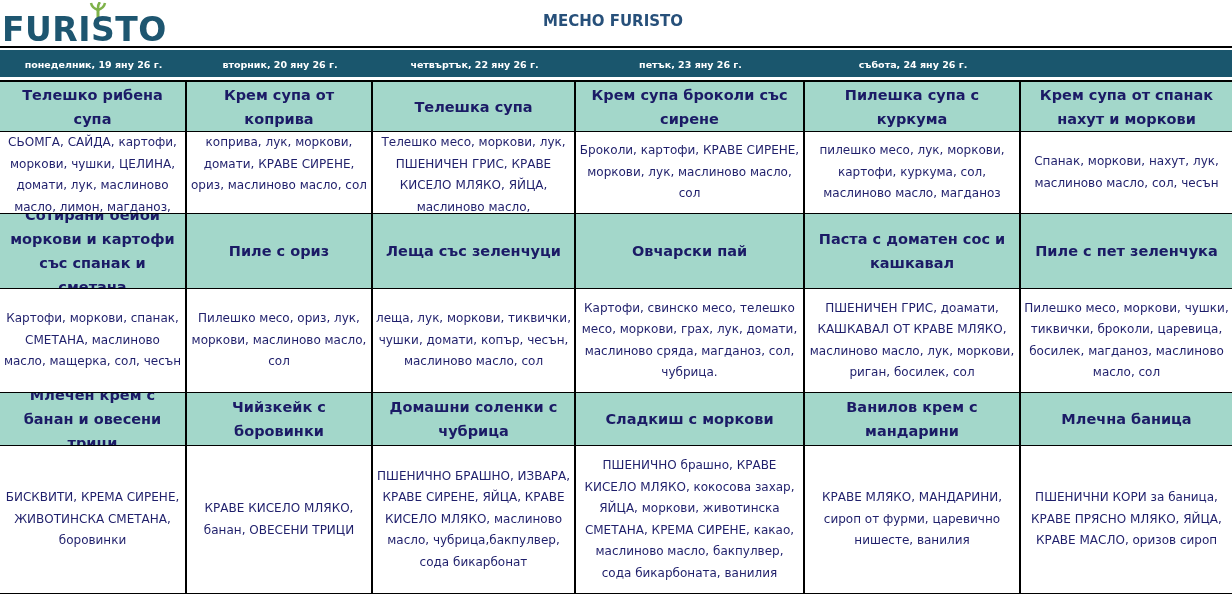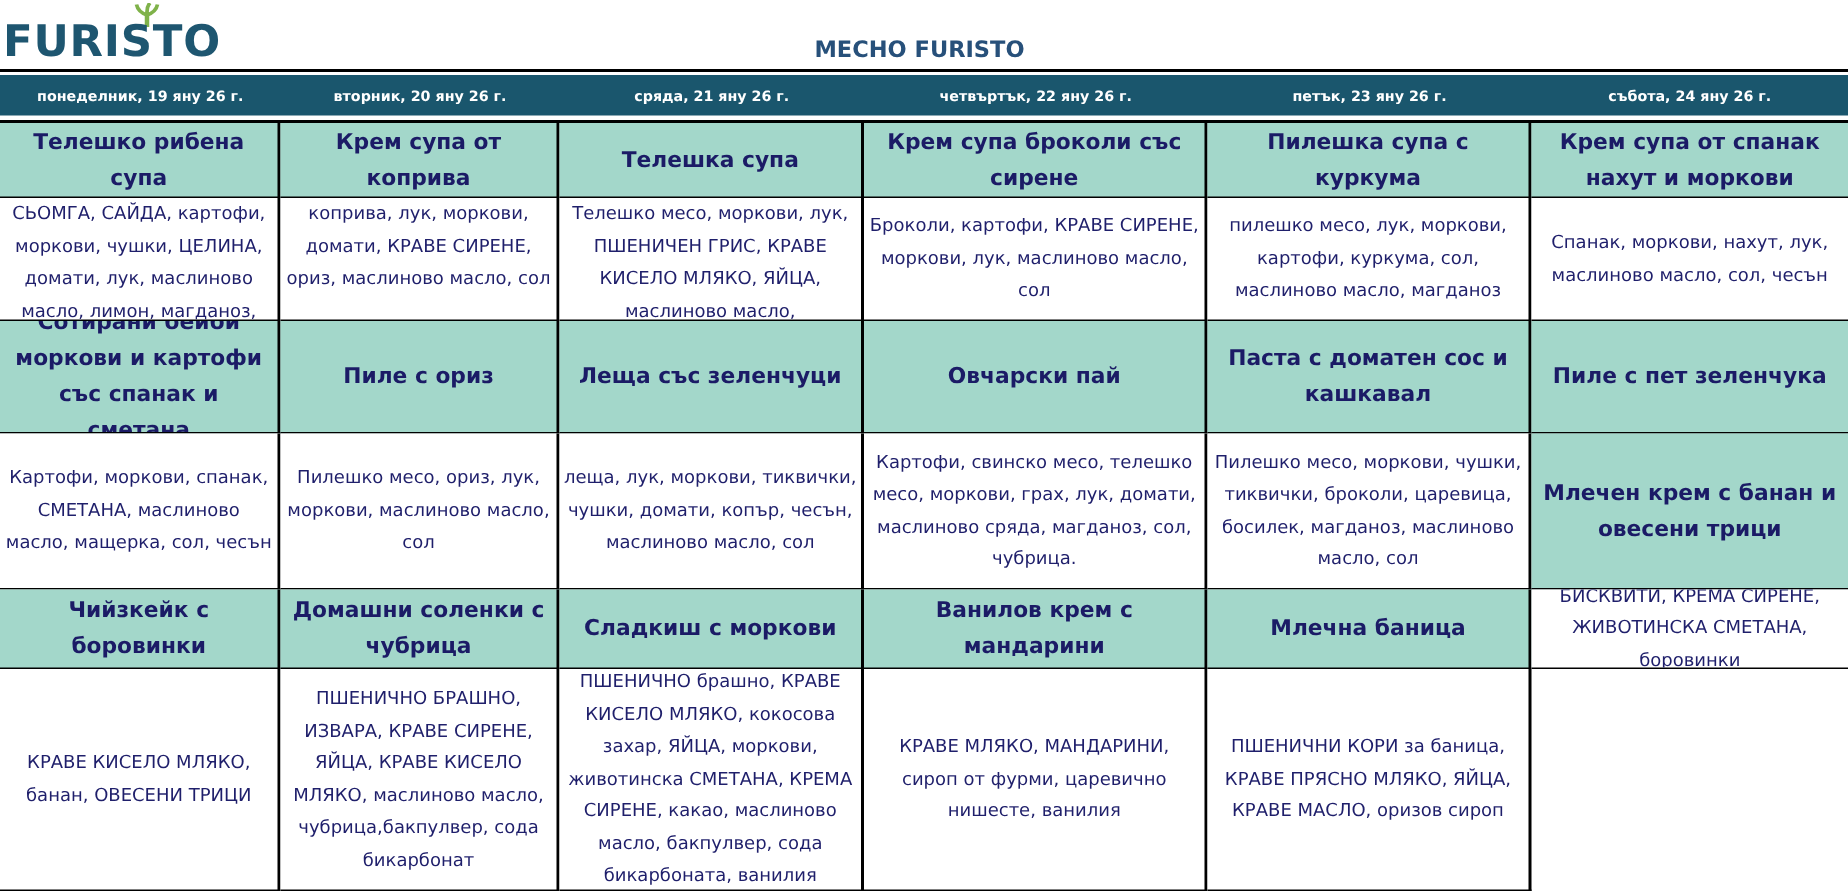--- a/index.html
+++ b/index.html
@@ -1,23 +1,23 @@
 <!DOCTYPE html>
 <html><head>
 <meta charset="utf-8">
 <style>
   * { box-sizing: border-box; margin: 0; padding: 0; }
   html, body { width: 1232px; height: 594px; overflow: hidden; background: #ffffff; }
   body { font-family: "DejaVu Sans", "Liberation Sans", sans-serif; color: #1f1f6b; position: relative; }
 
   .logo { position: absolute; left: 2px; top: 2px; width: 185px; height: 42px; }
-  .logo-text { position: absolute; left: 0; top: 8px; font-family: "DejaVu Sans", sans-serif; font-weight: bold; font-size: 29px; letter-spacing: 0.5px; color: #1e5670; }
+  .logo-text { position: absolute; left: 0; top: 8px; font-family: "DejaVu Sans", sans-serif; font-weight: bold; font-size: 33px; letter-spacing: 0.5px; color: #1e5670; }
   .logo-sprout { position: absolute; left: 86px; top: 0; width: 20px; height: 16px; }
 
-  .page-title { position: absolute; left: 0; right: 16px; top: 12px; text-align: center; font-family: "DejaVu Sans", sans-serif; font-weight: bold; font-size: 15px; color: #27507a; padding-left: 10px; margin-top: 12px; }
+  .page-title { position: absolute; left: 0; right: 16px; top: 12px; text-align: center; font-family: "DejaVu Sans", sans-serif; font-weight: bold; font-size: 15px; color: #27507a; padding-left: 10px; }
 
   .line-top { position: absolute; left: 0; right: 0; top: 46px; height: 2px; background: #000; }
   .days-band { position: absolute; left: 0; right: 0; top: 50px; height: 27px; background: #1a566d; display: grid; grid-template-columns: 187px 186px 203px 229px 216px 211px; }
   .day-cell { color: #fff; font-size: 9.5px; font-weight: bold; display: flex; align-items: center; justify-content: center; padding-top: 2px; }
   .line-mid { position: absolute; left: 0; right: 0; top: 80px; height: 2px; background: #000; }
 
   .grid { position: absolute; left: 0; top: 82px; width: 1232px; display: grid;
           grid-template-columns: 187px 186px 203px 229px 216px 211px;
           grid-template-rows: 50px 82px 75px 104px 53px 148px; }
   .cell { border-right: 2px solid #000; border-bottom: 1px solid #000; display: flex; align-items: center; justify-content: center; text-align: center; overflow: hidden; }
@@ -39,21 +39,20 @@
   <span class="logo-text">FURISTO</span>
 </div>
 
 <div class="page-title">МЕСНО FURISTO</div>
 
 <div class="line-top"></div>
 
 <div class="days-band">
   <div class="day-cell">понеделник, 19 яну 26 г.</div>
   <div class="day-cell">вторник, 20 яну 26 г.</div>
-  <div class="day-cell">сряда, 21 яну 26 г.</div>
   <div class="day-cell">четвъртък, 22 яну 26 г.</div>
   <div class="day-cell">петък, 23 яну 26 г.</div>
   <div class="day-cell">събота, 24 яну 26 г.</div>
 </div>
 
 <div class="line-mid"></div>
 
 <div class="grid">
 
   <div class="cell title-cell">Телешко рибена супа</div>
@@ -74,20 +73,21 @@
   <div class="cell title-cell">Пиле с ориз</div>
   <div class="cell title-cell">Леща със зеленчуци</div>
   <div class="cell title-cell">Овчарски пай</div>
   <div class="cell title-cell">Паста с доматен сос и кашкавал</div>
   <div class="cell title-cell">Пиле с пет зеленчука</div>
 
   <div class="cell desc-cell">Картофи, моркови, спанак, СМЕТАНА, маслиново масло, мащерка, сол, чесън</div>
   <div class="cell desc-cell">Пилешко месо, ориз, лук, моркови,  маслиново масло, сол</div>
   <div class="cell desc-cell">леща, лук, моркови, тиквички, чушки, домати, копър, чесън, маслиново масло, сол</div>
   <div class="cell desc-cell">Картофи, свинско месо, телешко месо, моркови, грах, лук, домати, маслиново сряда, магданоз, сол, чубрица.</div>
+  <div class="cell desc-cell">ПШЕНИЧЕН ГРИС, доамати, КАШКАВАЛ ОТ КРАВЕ МЛЯКО, маслиново масло, лук, моркови, риган, босилек, сол</div>
   <div class="cell desc-cell">Пилешко месо, моркови, чушки, тиквички, броколи, царевица, босилек, магданоз,  маслиново масло, сол</div>
 
   <div class="cell title-cell">Млечен крем  с банан и овесени трици</div>
   <div class="cell title-cell">Чийзкейк с боровинки</div>
   <div class="cell title-cell">Домашни соленки с чубрица</div>
   <div class="cell title-cell">Сладкиш с моркови</div>
   <div class="cell title-cell">Ванилов крем с мандарини</div>
   <div class="cell title-cell">Млечна баница</div>
 
   <div class="cell desc-cell">БИСКВИТИ, КРЕМА СИРЕНЕ, ЖИВОТИНСКА СМЕТАНА, боровинки</div>

